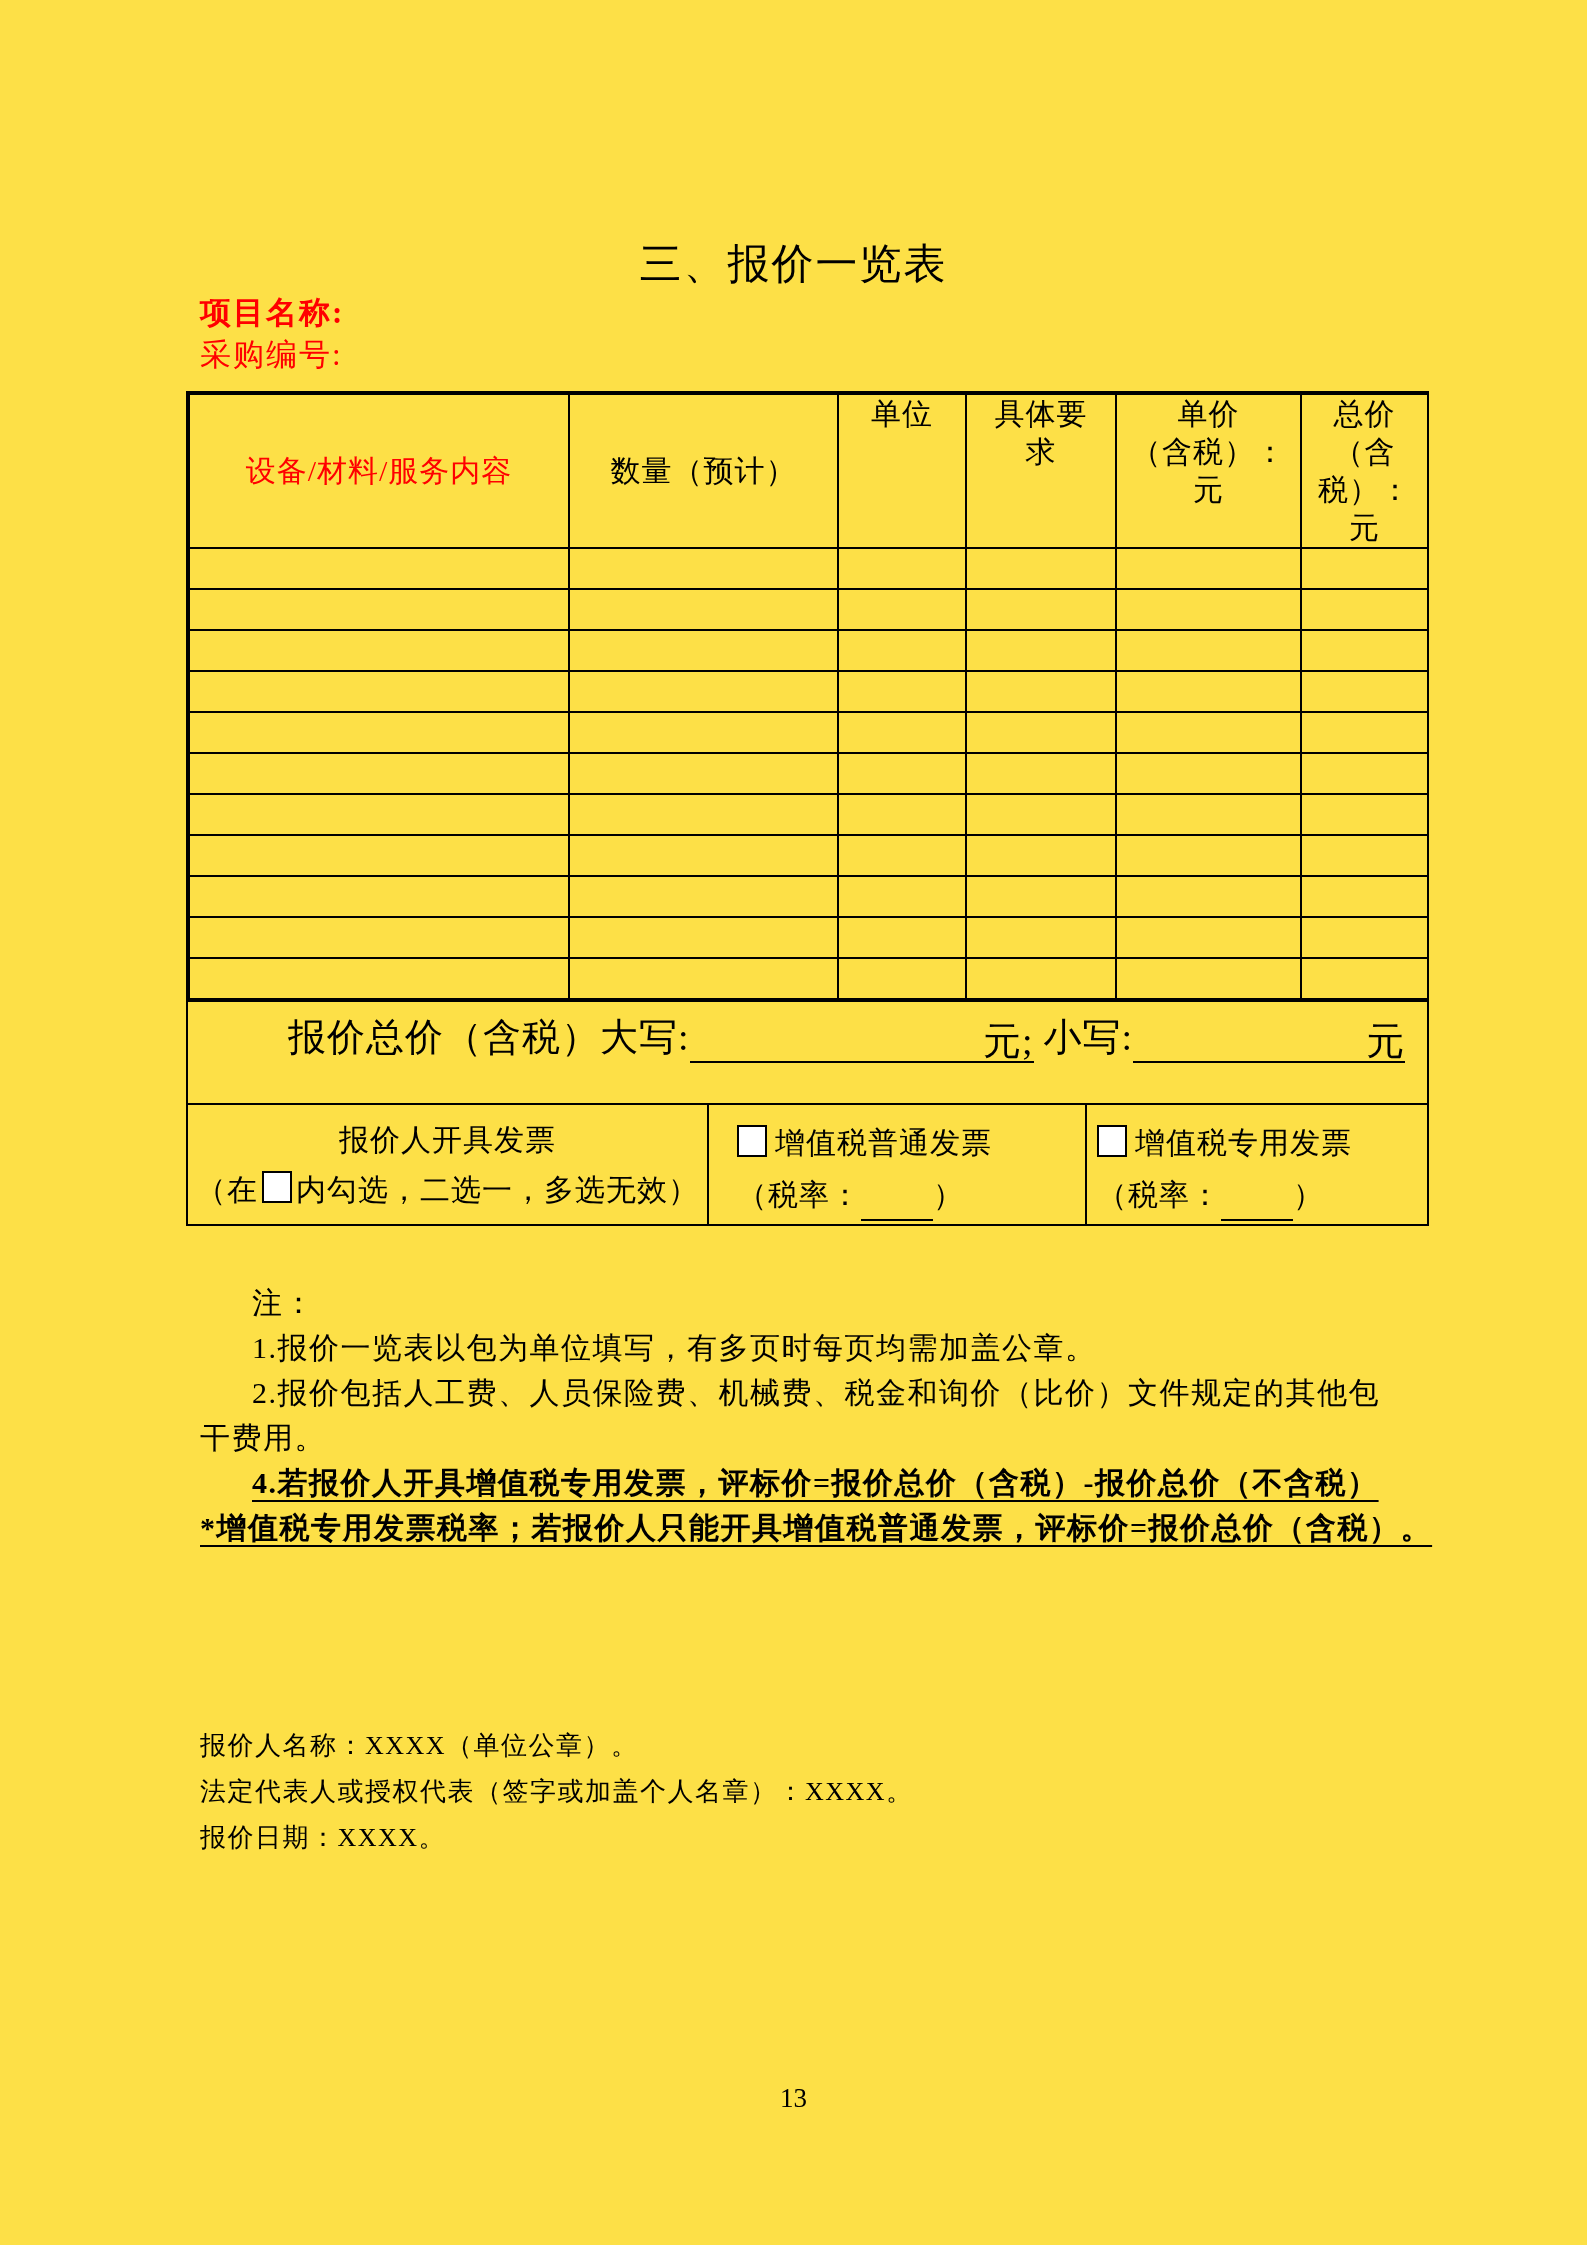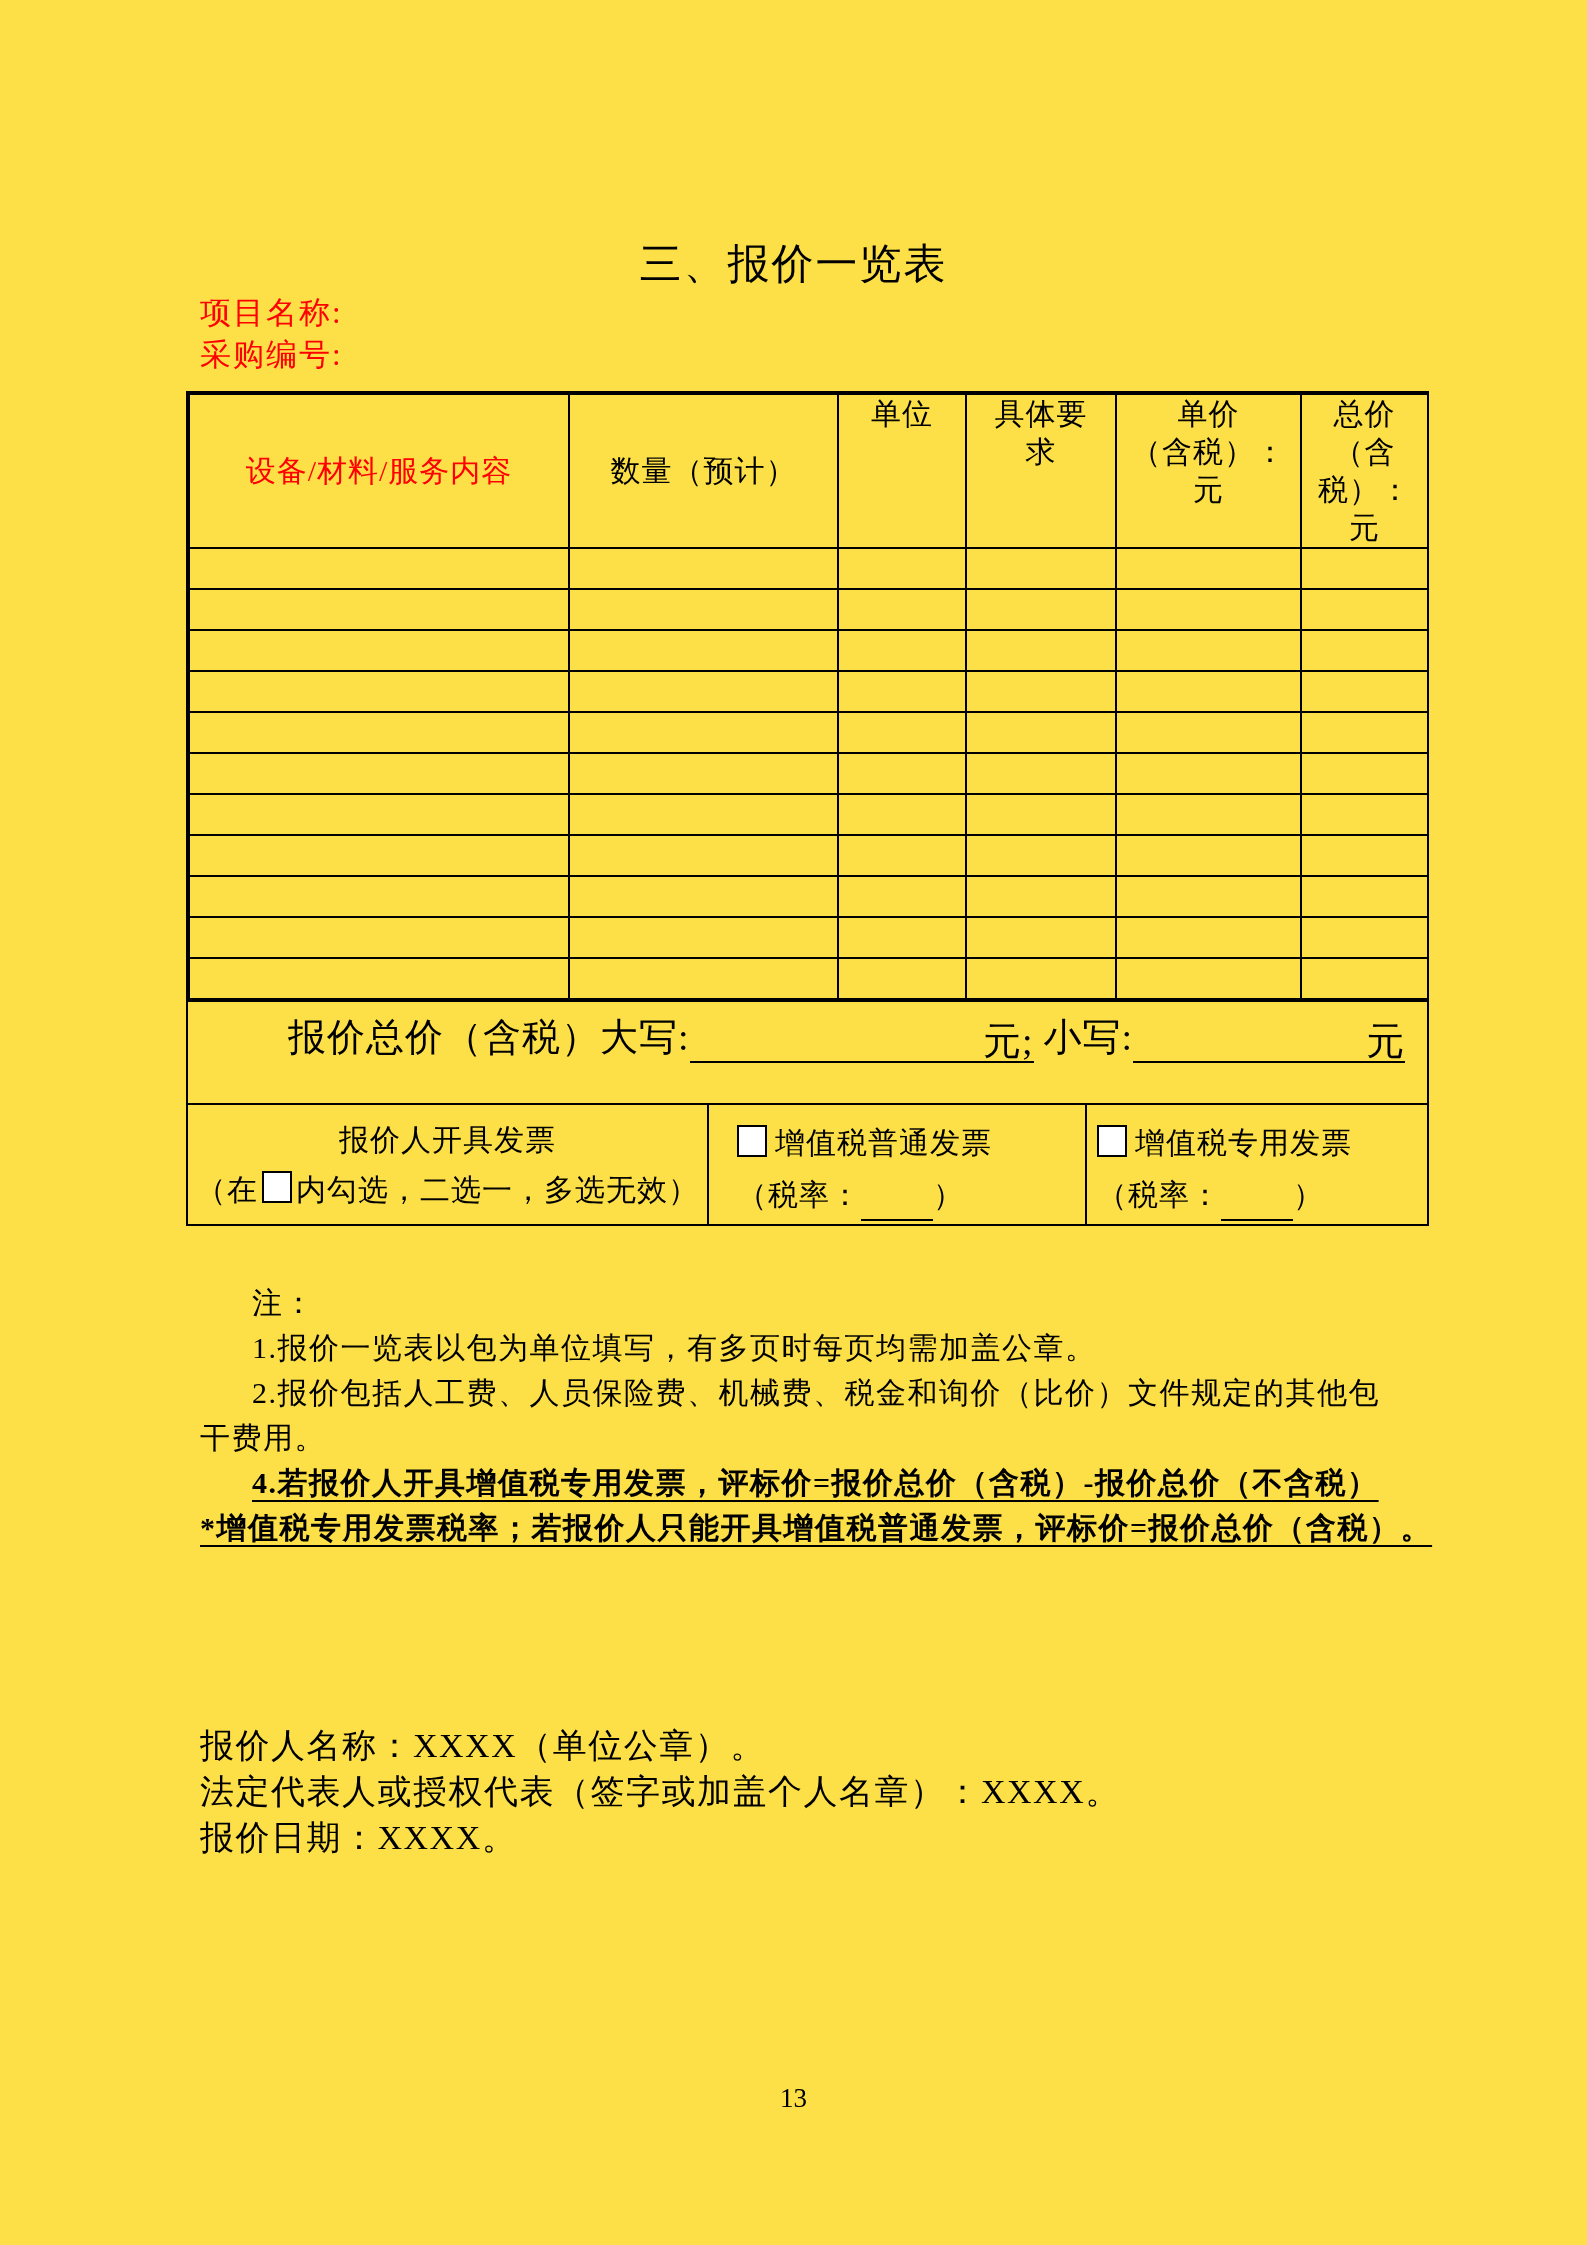--- a/index.html
+++ b/index.html
@@ -15,21 +15,21 @@
   
   .doc-title{
     position:absolute;top:236px;left:0;width:1587px;
     text-align:center;font-size:42px;letter-spacing:2px;
     font-weight:normal;
   }
   .red-label{
     position:absolute;left:200px;
     color:#ff0000;font-size:31px;letter-spacing:2px;
   }
-  .red-label.project{top:292px;}
+  .red-label.project{top:292px;font-weight:bold;}
   .red-label.purchase{top:334px;}
 
   
   .table-box{
     position:absolute;left:186px;top:391px;width:1239px;
     border:2px solid #000;
   }
   table.quote{
     width:100%;border-collapse:collapse;table-layout:fixed;
   }
@@ -94,21 +94,21 @@
   .notes p.em{
     font-weight:bold;
     text-decoration:underline;
     text-decoration-thickness:2px;
     text-underline-offset:7px;
   }
 
   
   .signature{
     position:absolute;left:200px;top:1723px;width:1260px;
-    font-size:34px;line-height:46px;letter-spacing:1.5px;
+    font-size:26px;line-height:46px;letter-spacing:1.5px;
   }
   .signature p{margin:0;}
 
   
   .page-number{
     position:absolute;top:2083px;left:0;width:1587px;
     text-align:center;font-size:27px;
   }
 </style>
 </head>

